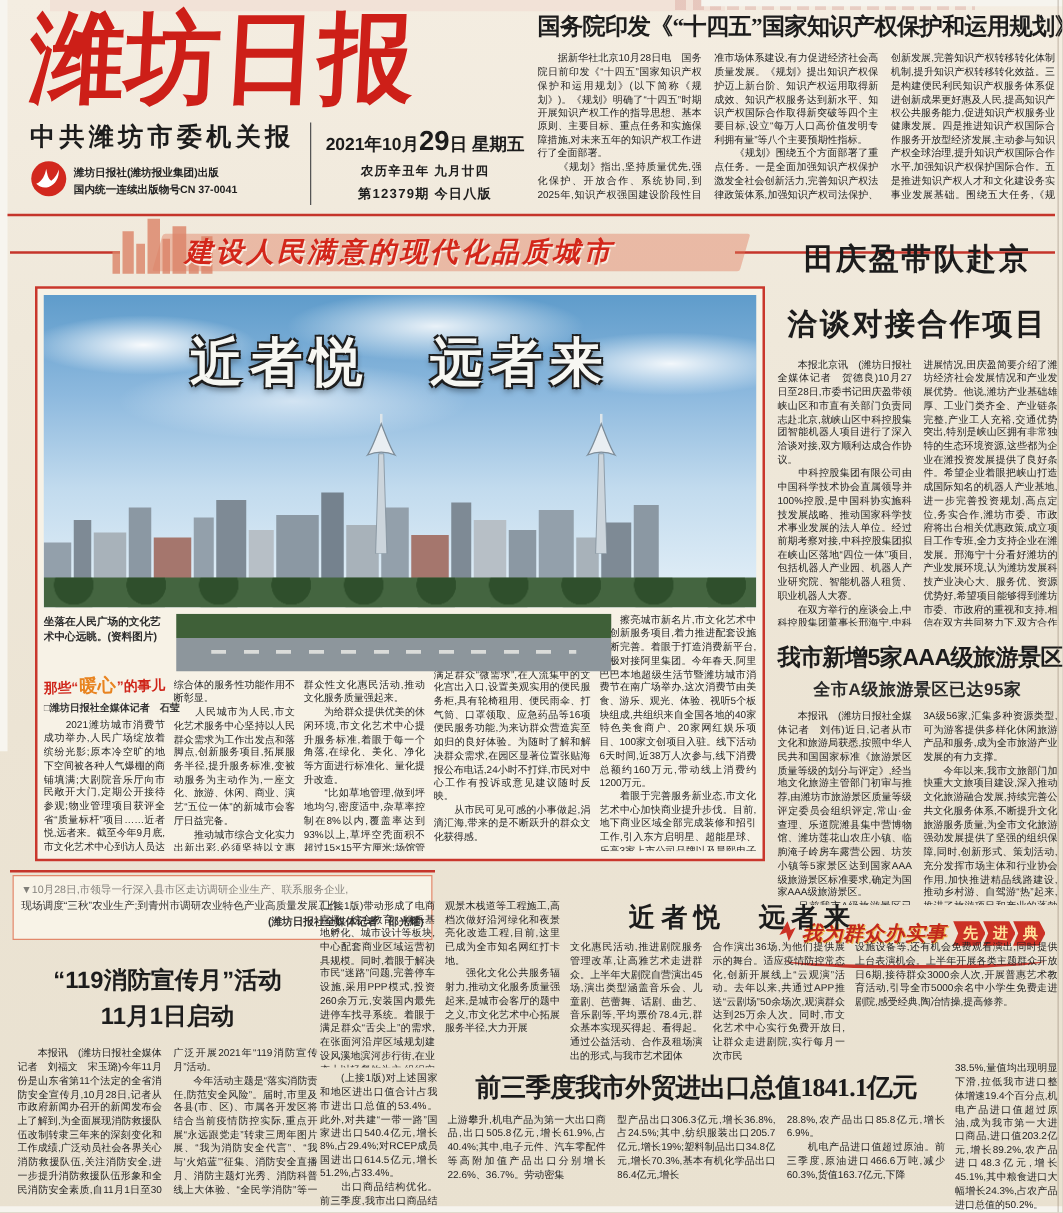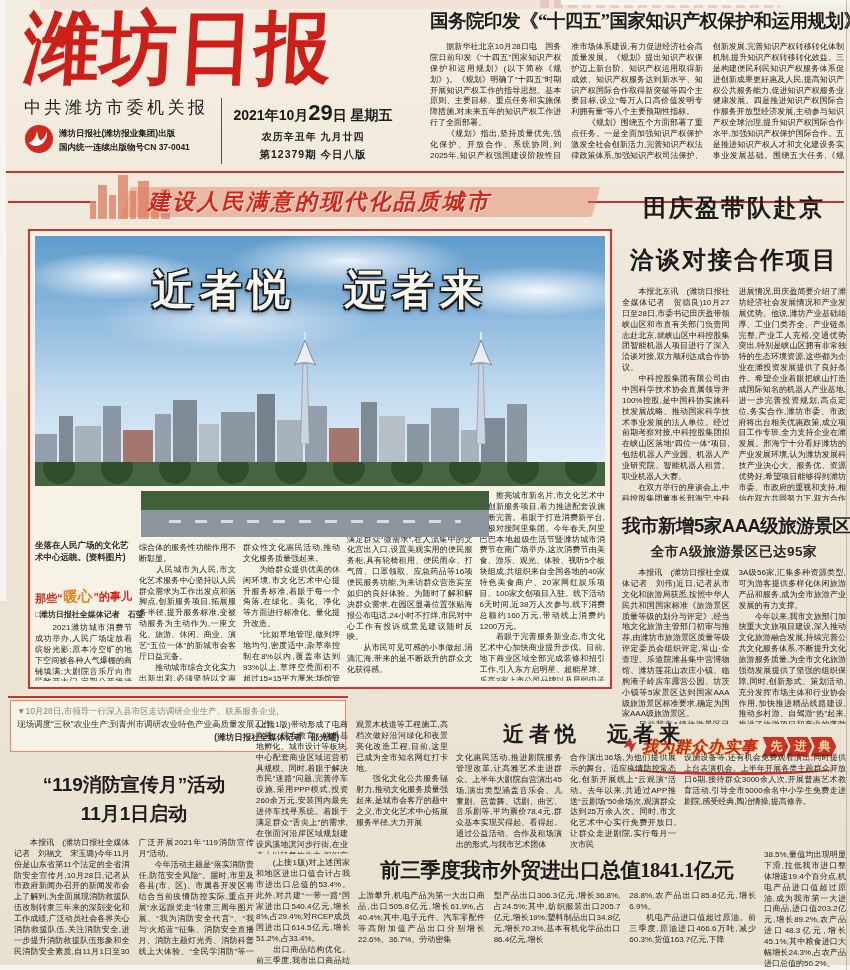--- a/index.html
+++ b/index.html
@@ -13,21 +13,21 @@
   .edge-bottom{left:0;bottom:0;width:100%;height:5px;background:#f6f4ee;}
   .edge-topright{right:0;top:0;width:34%;height:5px;background:#f6f4ee;}
   .bleed1{left:40px;top:0;width:540px;height:9px;background:#f0d8cf;opacity:.55;}
   .bleed2{right:70px;top:0;width:240px;height:8px;opacity:.45;
           background:repeating-linear-gradient(90deg,#d9a79e 0 9px,transparent 9px 14px);}
   
   .masthead{left:24px;top:10px;width:400px;height:156px;}
   .mh-title{font-size:76px;line-height:1.02;font-weight:900;color:#cd1f18;letter-spacing:1px;
             transform:skewX(-3deg) scaleY(1.04);white-space:nowrap;}
   .mh-row{display:flex;margin-top:8px;align-items:flex-start;}
-  .mh-organ{font-size:17px;font-weight:400;letter-spacing:3.5px;white-space:nowrap;}
+  .mh-organ{font-size:20px;font-weight:700;letter-spacing:3.5px;white-space:nowrap;}
   .mh-pub{display:flex;gap:5px;margin-top:5px;align-items:center;}
   .mh-publines{font-size:8.5px;line-height:1.55;font-weight:600;color:#222;}
   .mh-div{width:1px;background:#555;height:66px;margin:2px 12px 0 12px;}
   .mh-right{padding-top:4px;text-align:center;}
   .mh-date{font-size:14px;font-weight:900;white-space:nowrap;}
   .mh-date .day{font-size:22px;}
   .mh-lunar{font-size:10px;font-weight:700;margin-top:4px;letter-spacing:1px;}
   .mh-issue{font-size:10.5px;font-weight:700;margin-top:4px;letter-spacing:1px;}
   
   .top-article{left:430px;top:8px;width:414px;height:160px;}
@@ -67,21 +67,21 @@
   .ph-title{position:absolute;left:0;width:100%;top:26px;text-align:center;font-size:42px;font-weight:900;
             letter-spacing:6px;color:#f7f7f2;
             text-shadow:-1.5px -1.5px 0 #1e1e1e,1.5px -1.5px 0 #1e1e1e,-1.5px 1.5px 0 #1e1e1e,1.5px 1.5px 0 #1e1e1e,0 3px 5px rgba(0,0,0,.45);}
   .ph-sub{position:absolute;left:0;width:100%;top:84px;text-align:center;font-size:17px;font-weight:800;
           color:#fff;text-shadow:0 1px 2px rgba(0,0,0,.85),0 0 6px rgba(0,0,0,.4);letter-spacing:1px;}
   .feature-body{position:relative;display:flex;gap:7px;margin-top:5px;height:190px;overflow:hidden;}
   .road{position:absolute;left:106px;top:0;width:348px;height:46px;
         background:linear-gradient(180deg,#3f6038 0 42%,#8d969c 42%);}
   .road::after{content:"";position:absolute;left:8%;top:62%;width:84%;height:3px;
         background:repeating-linear-gradient(90deg,#e8e8e4 0 12px,transparent 12px 26px);opacity:.85;}
-  .fcol1{width:97px;margin-top:48px;}
+  .fcol1{width:97px;}
   .fcol{width:97px;padding-top:52px;}
   .fcol45{flex:1;}
   .fcap{font-size:8.5px;line-height:1.45;font-weight:600;color:#2c2c2c;height:44px;overflow:hidden;}
   .badge{margin:4px 0 3px 0;white-space:nowrap;transform:rotate(-1.5deg);}
   .badge .b1{color:#cf2318;font-weight:900;font-size:11px;}
   .badge .warm{color:#e8831f;font-weight:900;font-size:14.5px;padding:0 1px;}
   .byline{font-size:8px;font-weight:700;color:#333;margin-bottom:3px;white-space:nowrap;}
   
   .sidebar{left:622px;top:184px;width:224px;height:552px;}
   .a1-head{text-align:center;font-size:24px;font-weight:900;line-height:1.5;letter-spacing:2px;margin-top:6px;}

